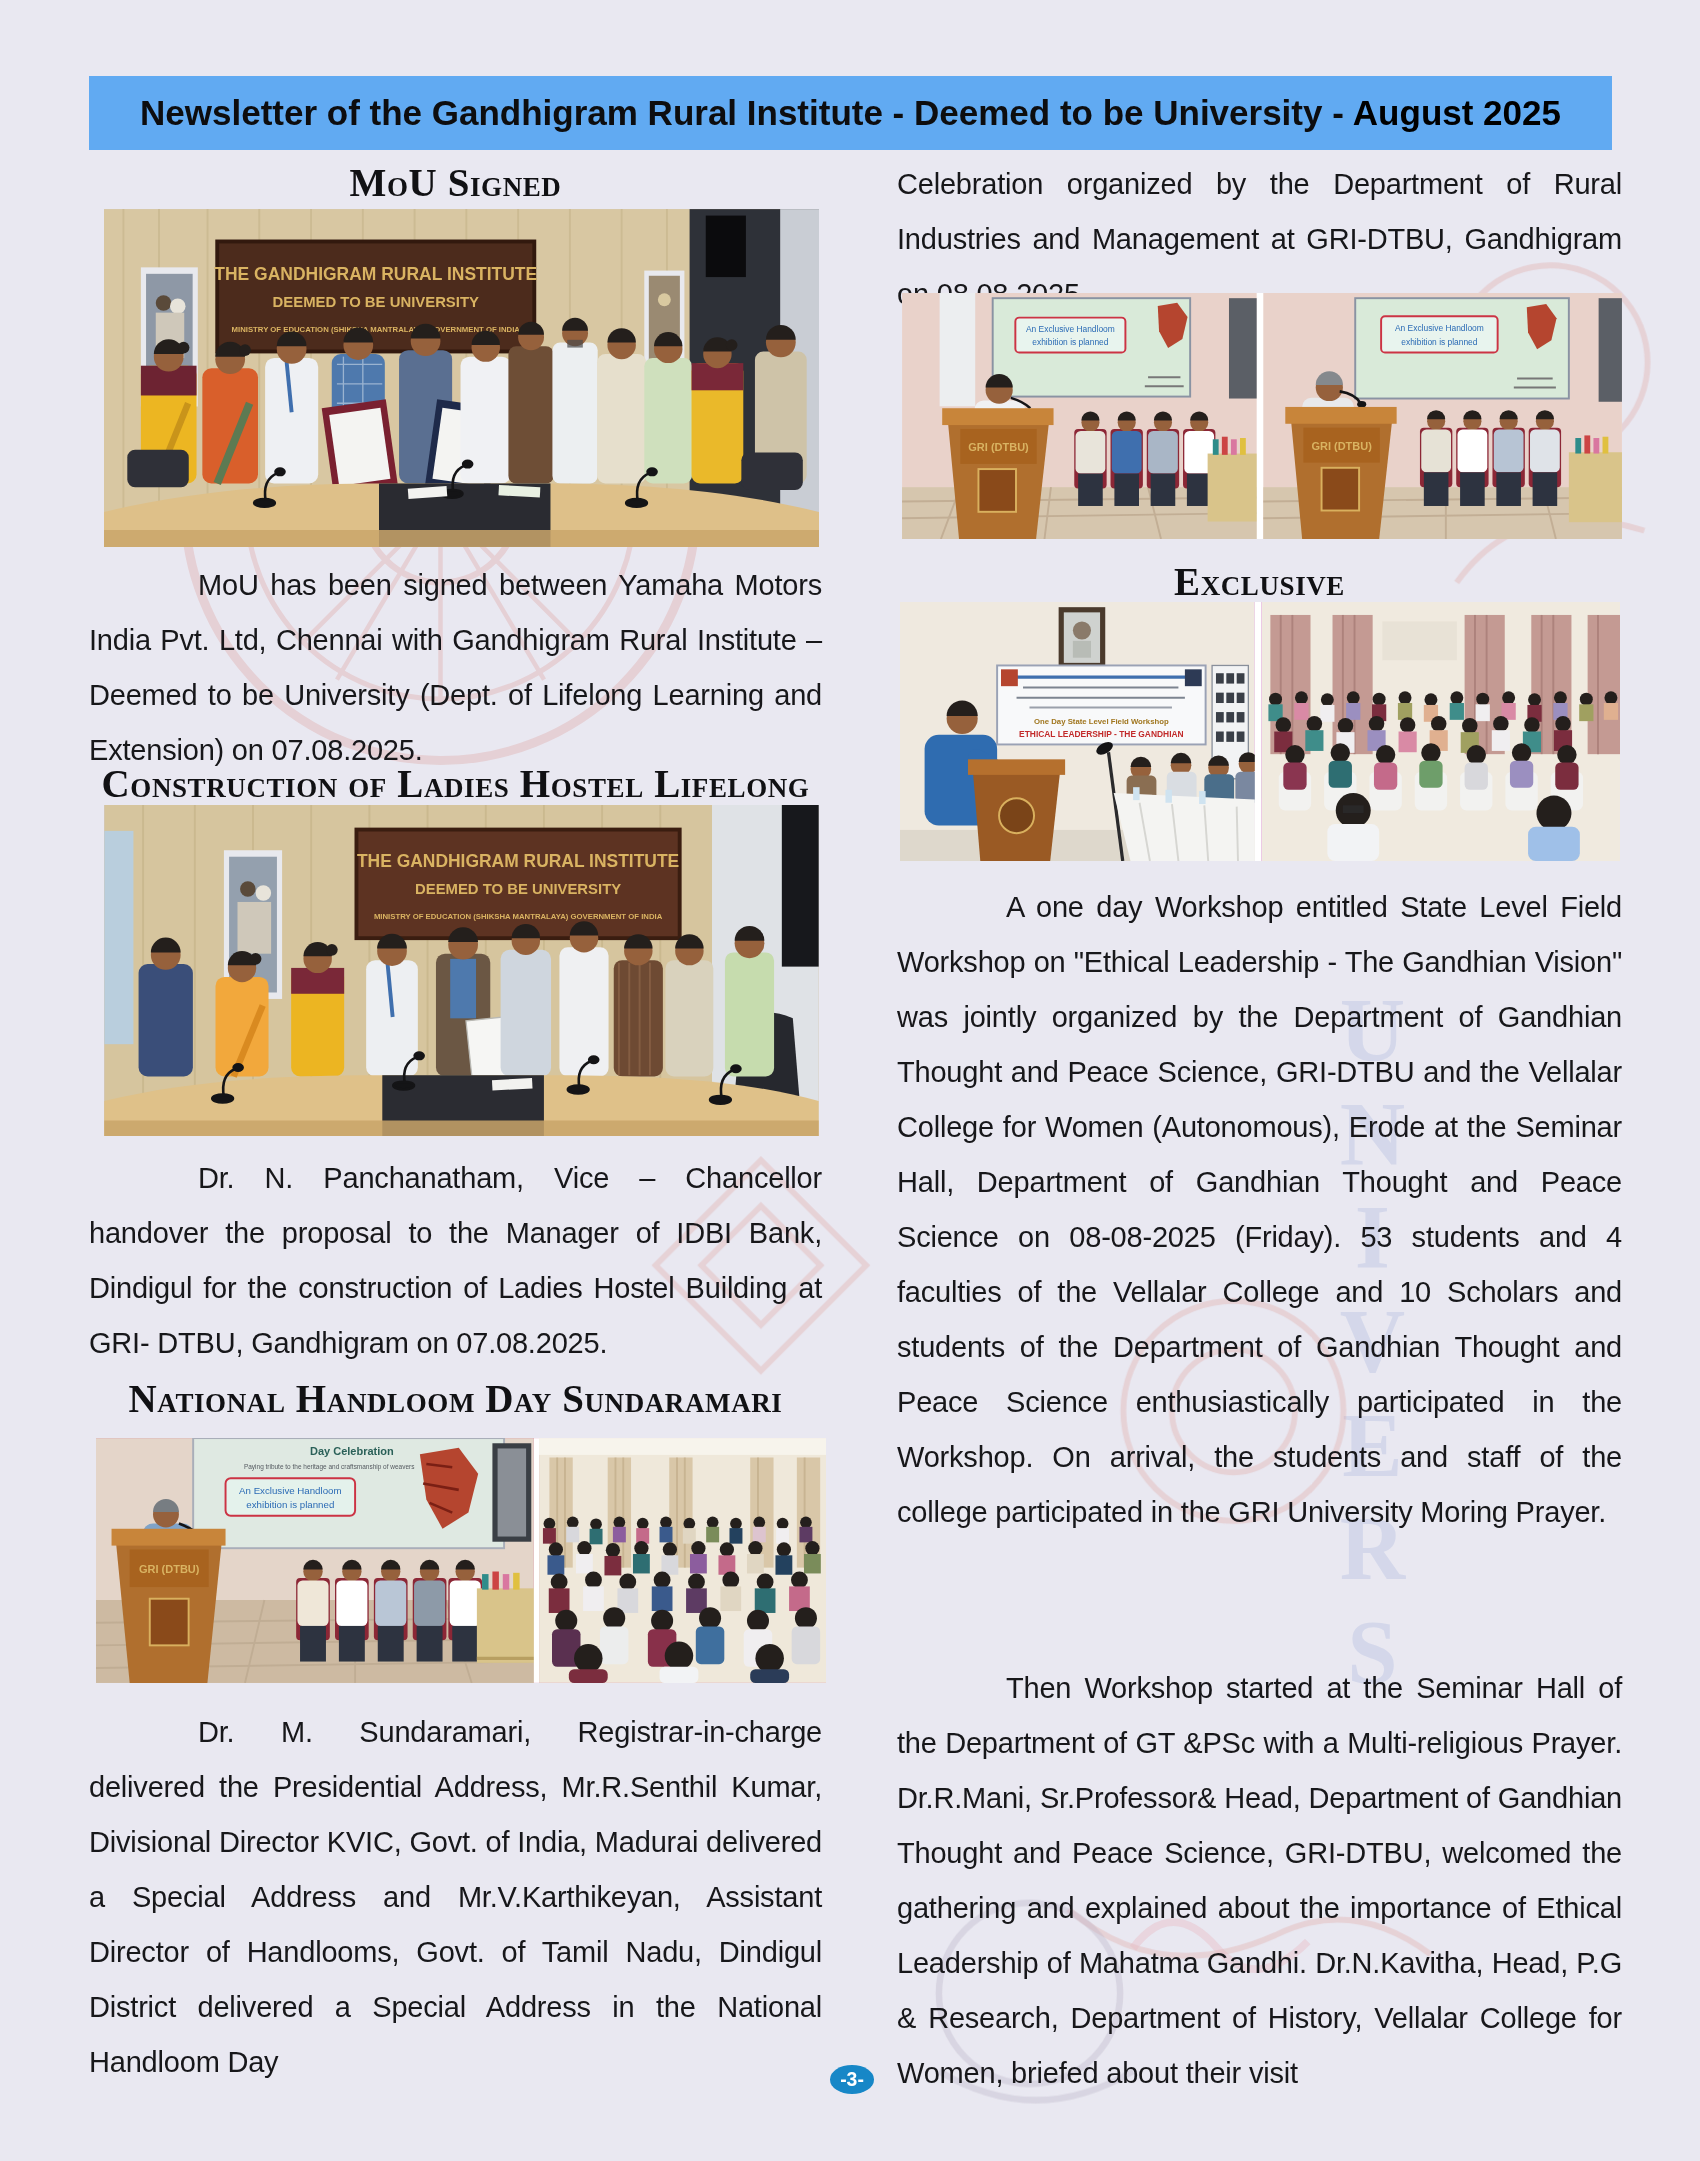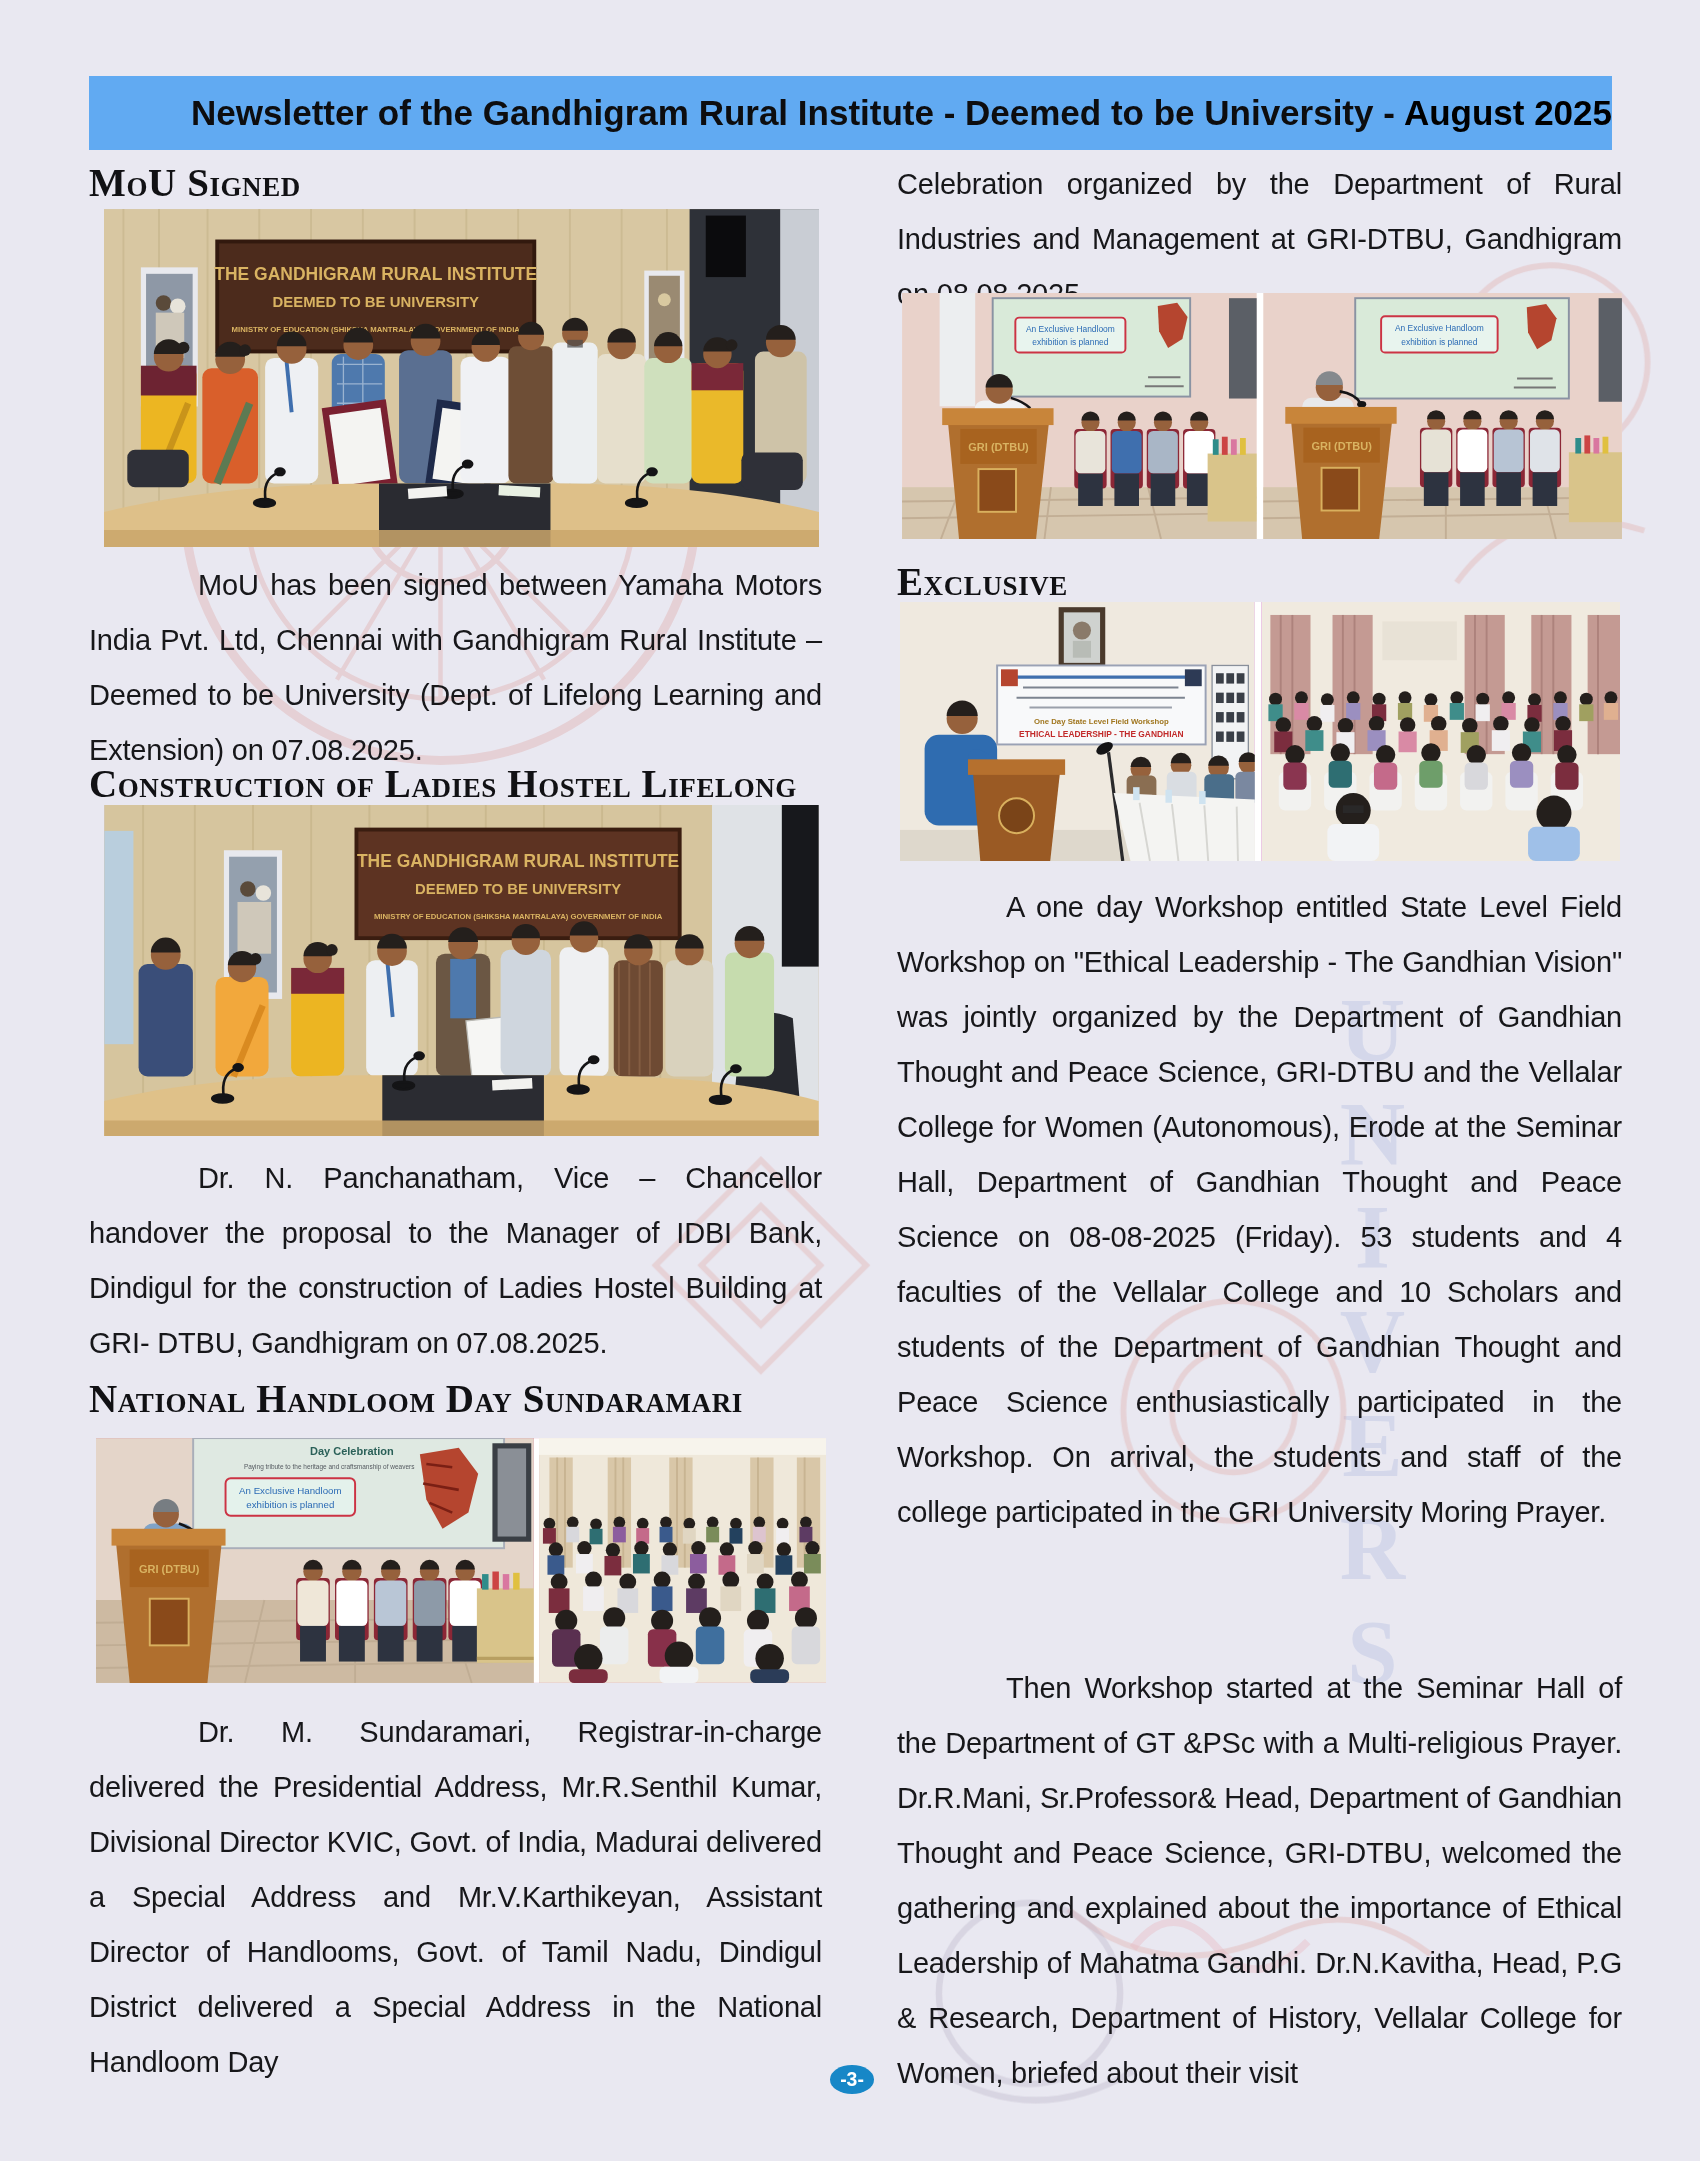--- a/index.html
+++ b/index.html
@@ -5,29 +5,29 @@
   html,body{margin:0;padding:0;}
   body{
     width:1701px;height:2161px;position:relative;overflow:hidden;
     background:#e9e8f1;
     font-family:"Liberation Sans",sans-serif;
   }
   .abs{position:absolute;}
   .banner{
     left:89px;top:76px;width:1523px;height:74px;
     background:#61aaf2;
-    display:flex;align-items:center;justify-content:flex-end;
+    display:flex;align-items:center;justify-content:center;
     font-weight:700;font-size:35px;color:#0d0d0f;
     white-space:nowrap;
   }
   .banner .date{color:#000000;margin-left:9px;}
   .heading{
     font-family:"Liberation Serif",serif;font-weight:700;
     font-variant:small-caps;font-size:39px;line-height:40px;
-    color:#111114;text-align:left;letter-spacing:0.6px;
+    color:#111114;text-align:center;letter-spacing:0.6px;
   }
   .para{
     font-size:29px;line-height:55px;color:#17171a;
     text-align:justify;letter-spacing:-0.2px;
   }
   .indent{text-indent:109px;}
   .photo{position:absolute;overflow:hidden;background:#cfcdd8;}
   .photo svg{display:block;}
   .pageno{
     left:830px;top:2065px;width:44px;height:28.5px;border-radius:50%;

